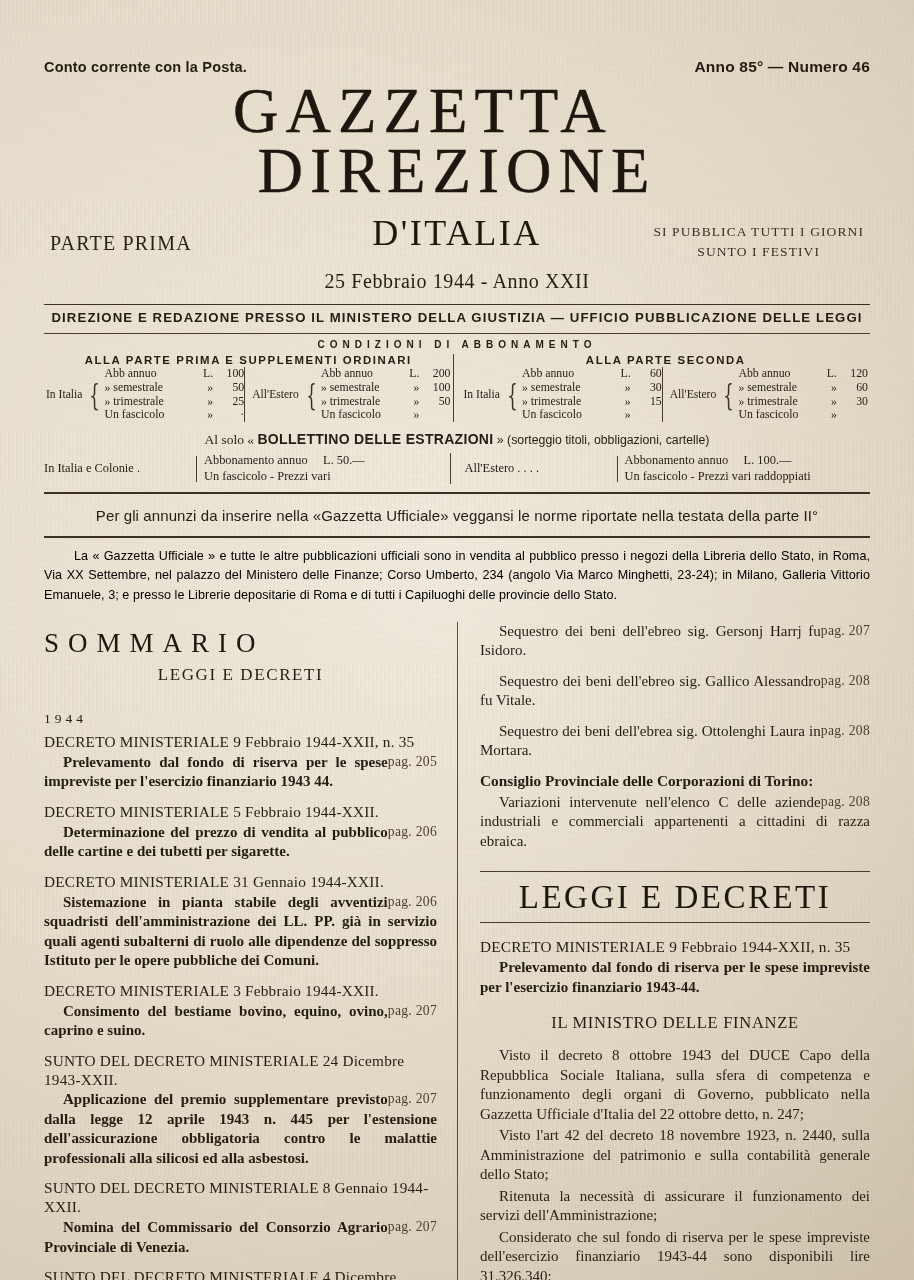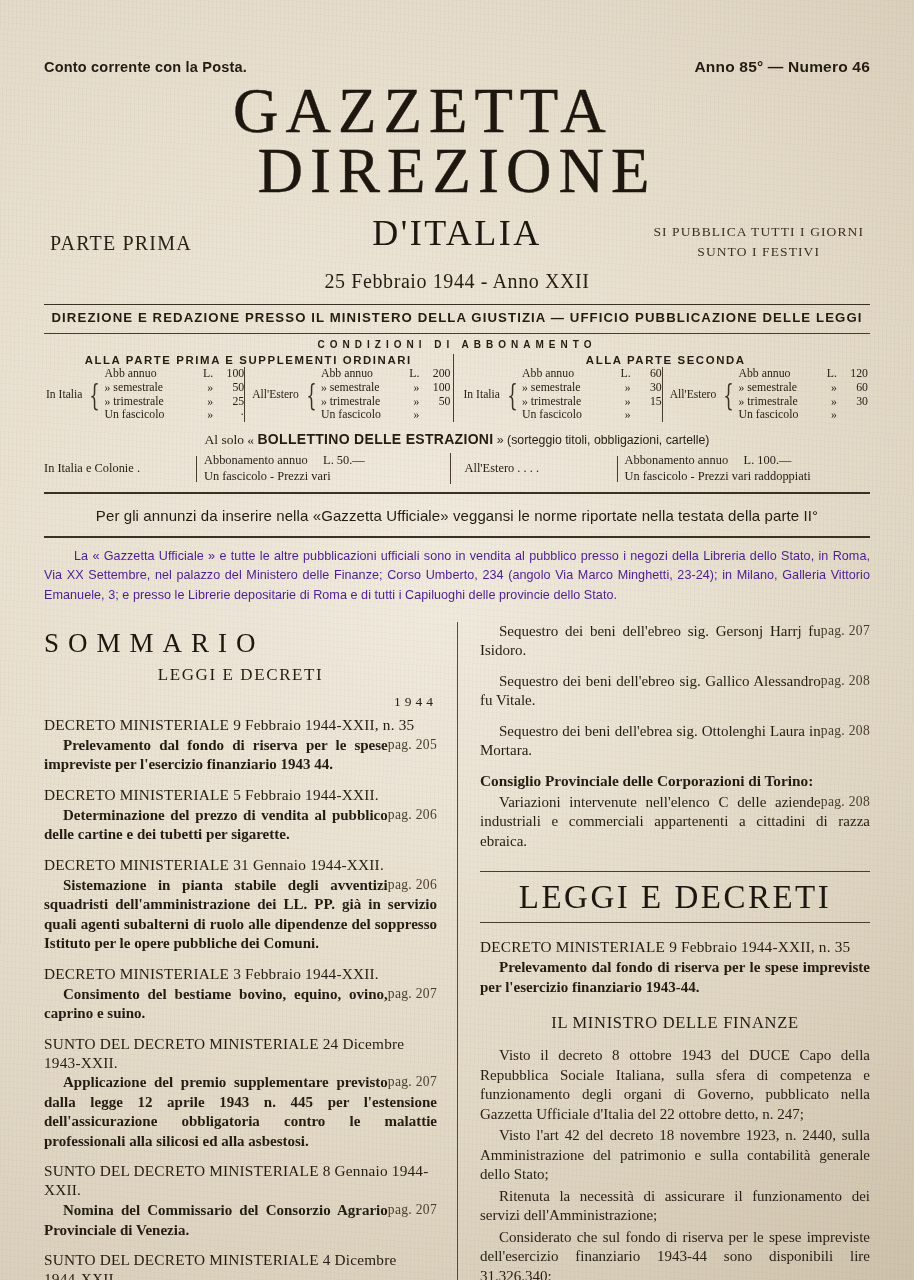--- a/index.html
+++ b/index.html
@@ -106,37 +106,37 @@
 
   .rule2{border:0;border-top:2.4px solid #3b3024;margin-top:8px;}
   .annunzi{
     text-align:center;font-family:"Liberation Sans",sans-serif;
     font-size:15px;padding:5px 0 4px;letter-spacing:.1px;color:#241c12;
   }
   .rule3{border:0;border-top:2.2px solid #3b3024;margin-bottom:9px;}
 
   .vendita{
     font-family:"Liberation Sans",sans-serif;font-size:12.6px;line-height:1.52;
-    text-align:justify;text-indent:30px;color:#4c1d95;letter-spacing:.05px;
+    text-align:justify;text-indent:30px;color:#000000;letter-spacing:.05px;
   }
 
   
   .cols{display:flex;margin-top:17px;}
   .col{width:50%;box-sizing:border-box;}
   .col-left{padding-right:20px;}
   .col-right{padding-left:22px;border-left:1.4px solid #5a4c39;}
 
   .sommario{
     text-align:left;font-size:27px;letter-spacing:9px;margin:6px 0 6px;color:#1e170f;
   }
   .leggi-dec-sm{
     text-align:center;font-size:17px;letter-spacing:1.6px;color:#241c12;
   }
   .year{
-    text-align:right;font-size:13.5px;letter-spacing:4px;margin-top:9px;margin-bottom:6px;color:#2a2118;
+    text-align:left;font-size:13.5px;letter-spacing:4px;margin-top:26px;margin-bottom:6px;color:#2a2118;
   }
   .entry{margin-bottom:11px;}
   .entry-head{font-size:15.3px;line-height:1.24;letter-spacing:.2px;color:#241c12;}
   .entry-body{
     font-size:15px;line-height:1.3;text-align:justify;text-indent:19px;
     font-weight:bold;color:#241c12;margin-top:1px;
   }
   .pg{float:right;font-weight:normal;font-style:normal;font-size:13.6px;color:#4a3d2d;text-indent:0;letter-spacing:.3px;}
 
   

